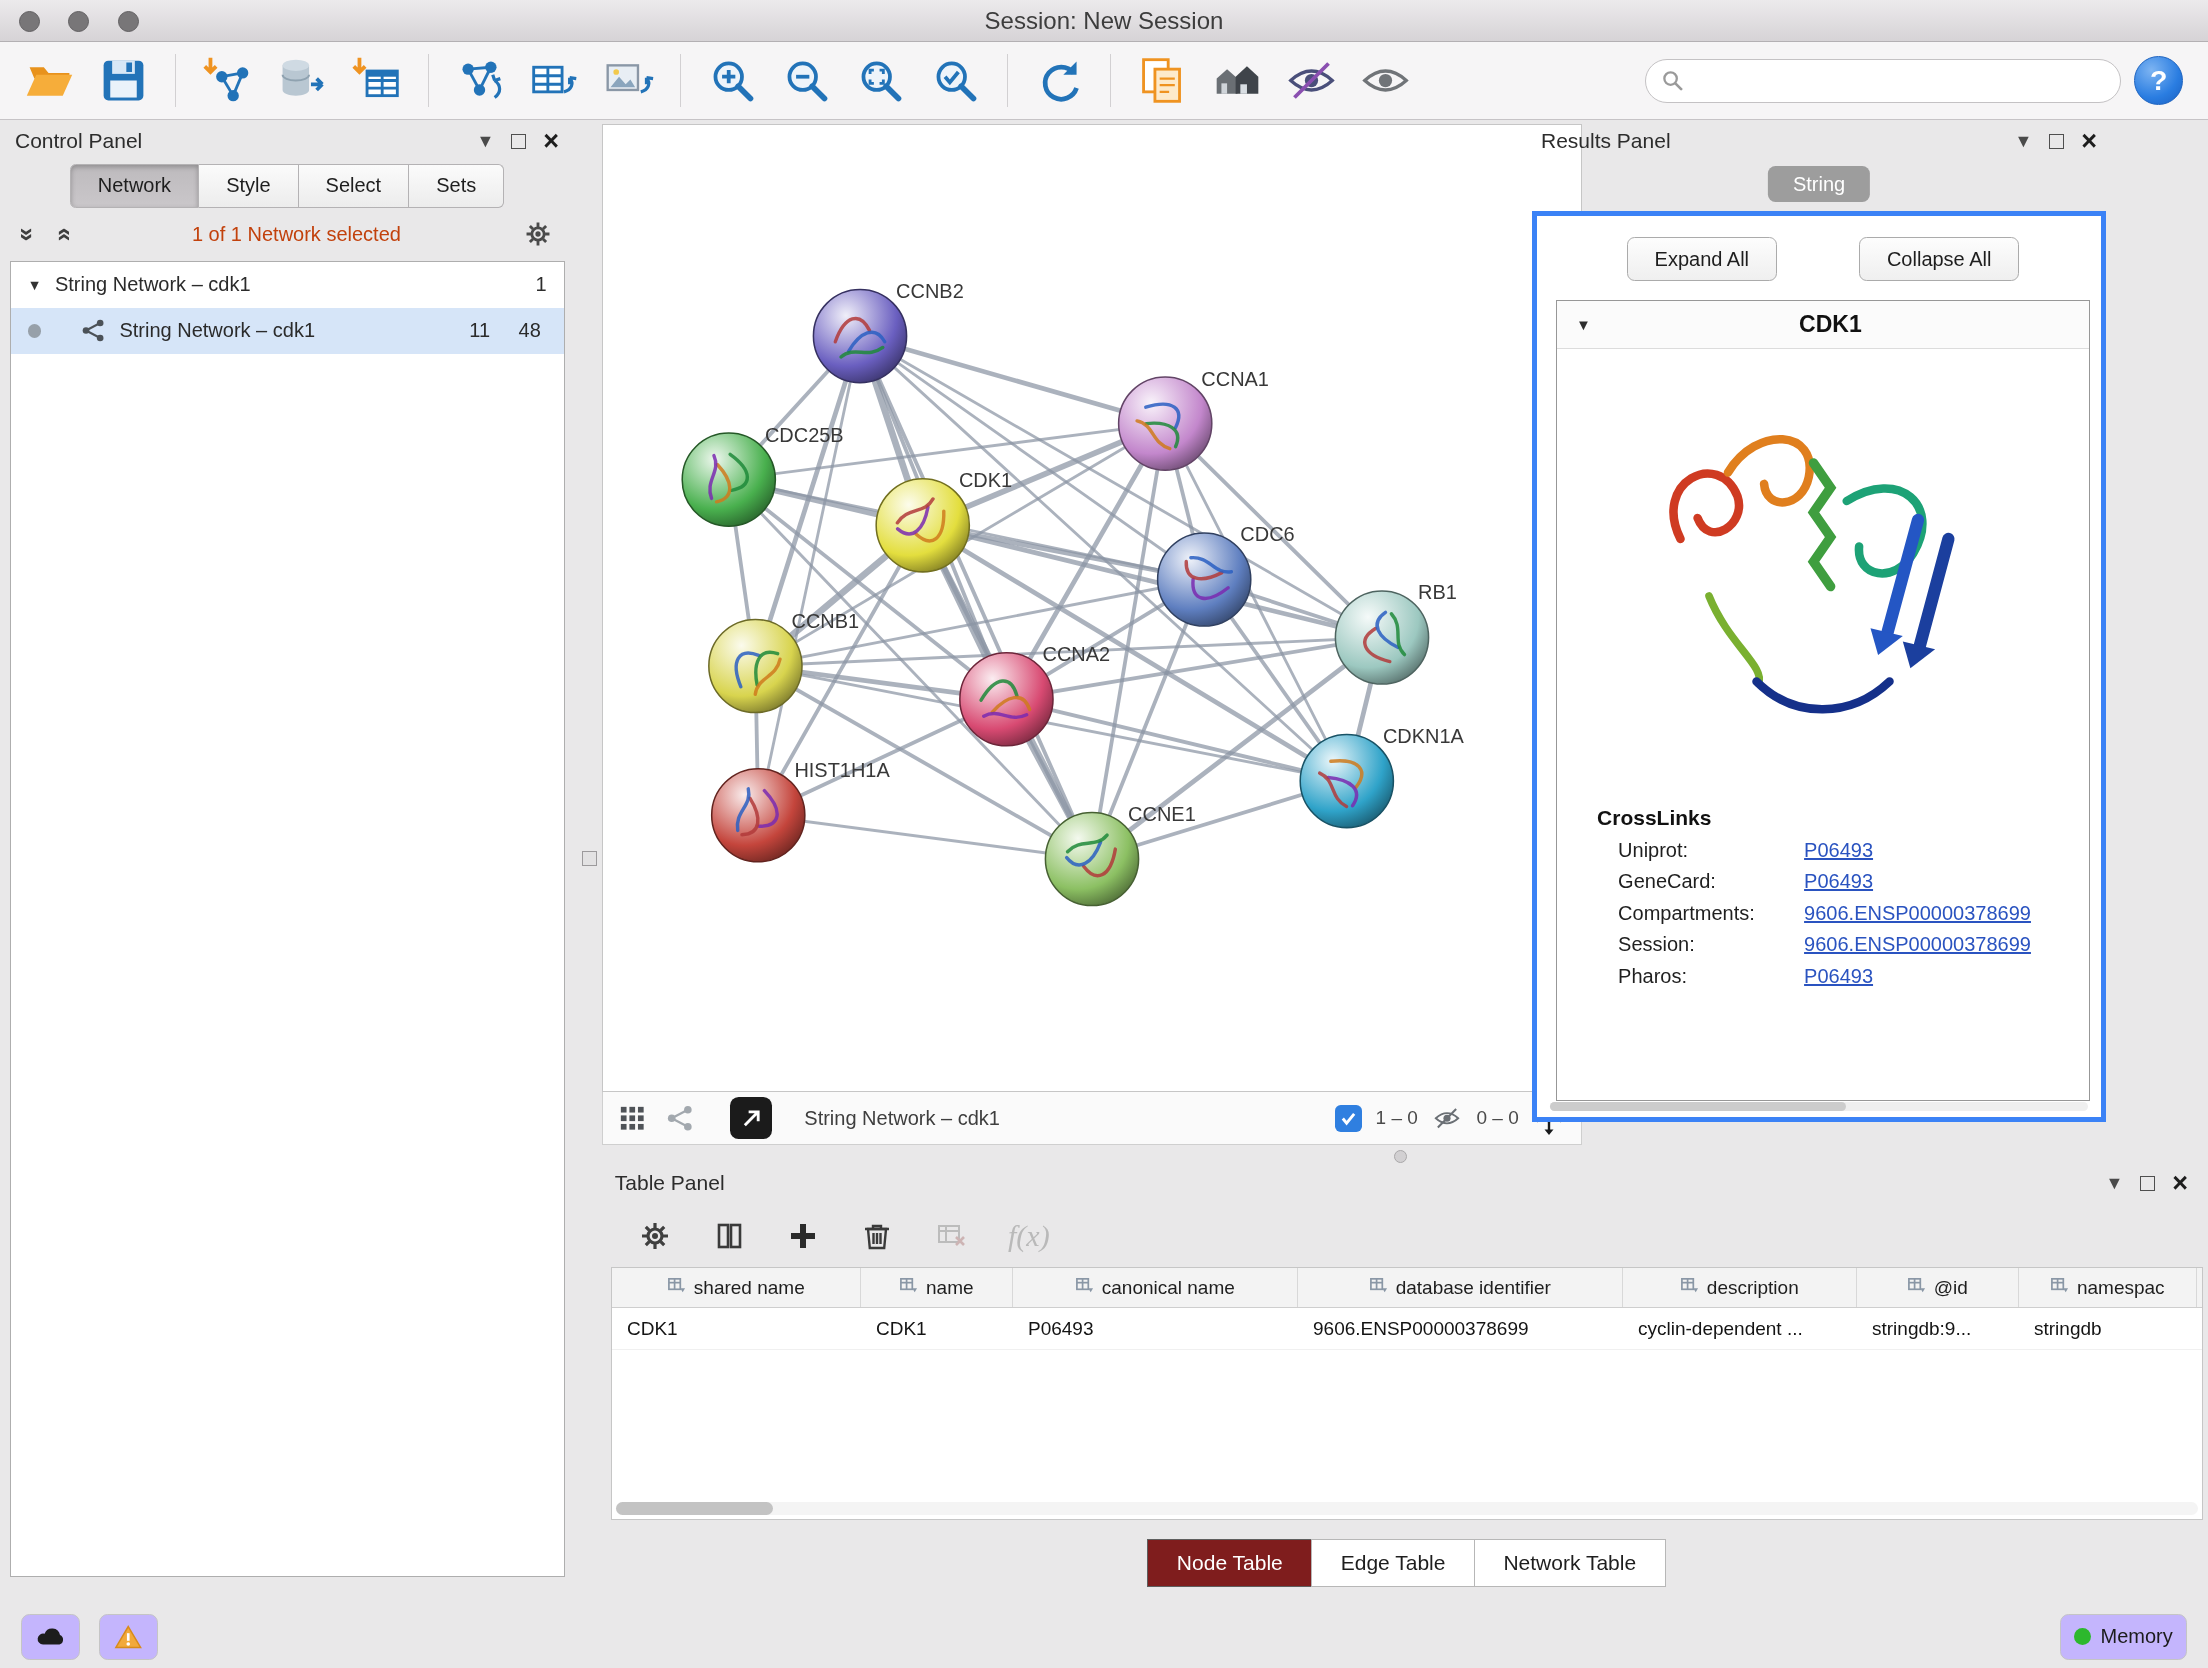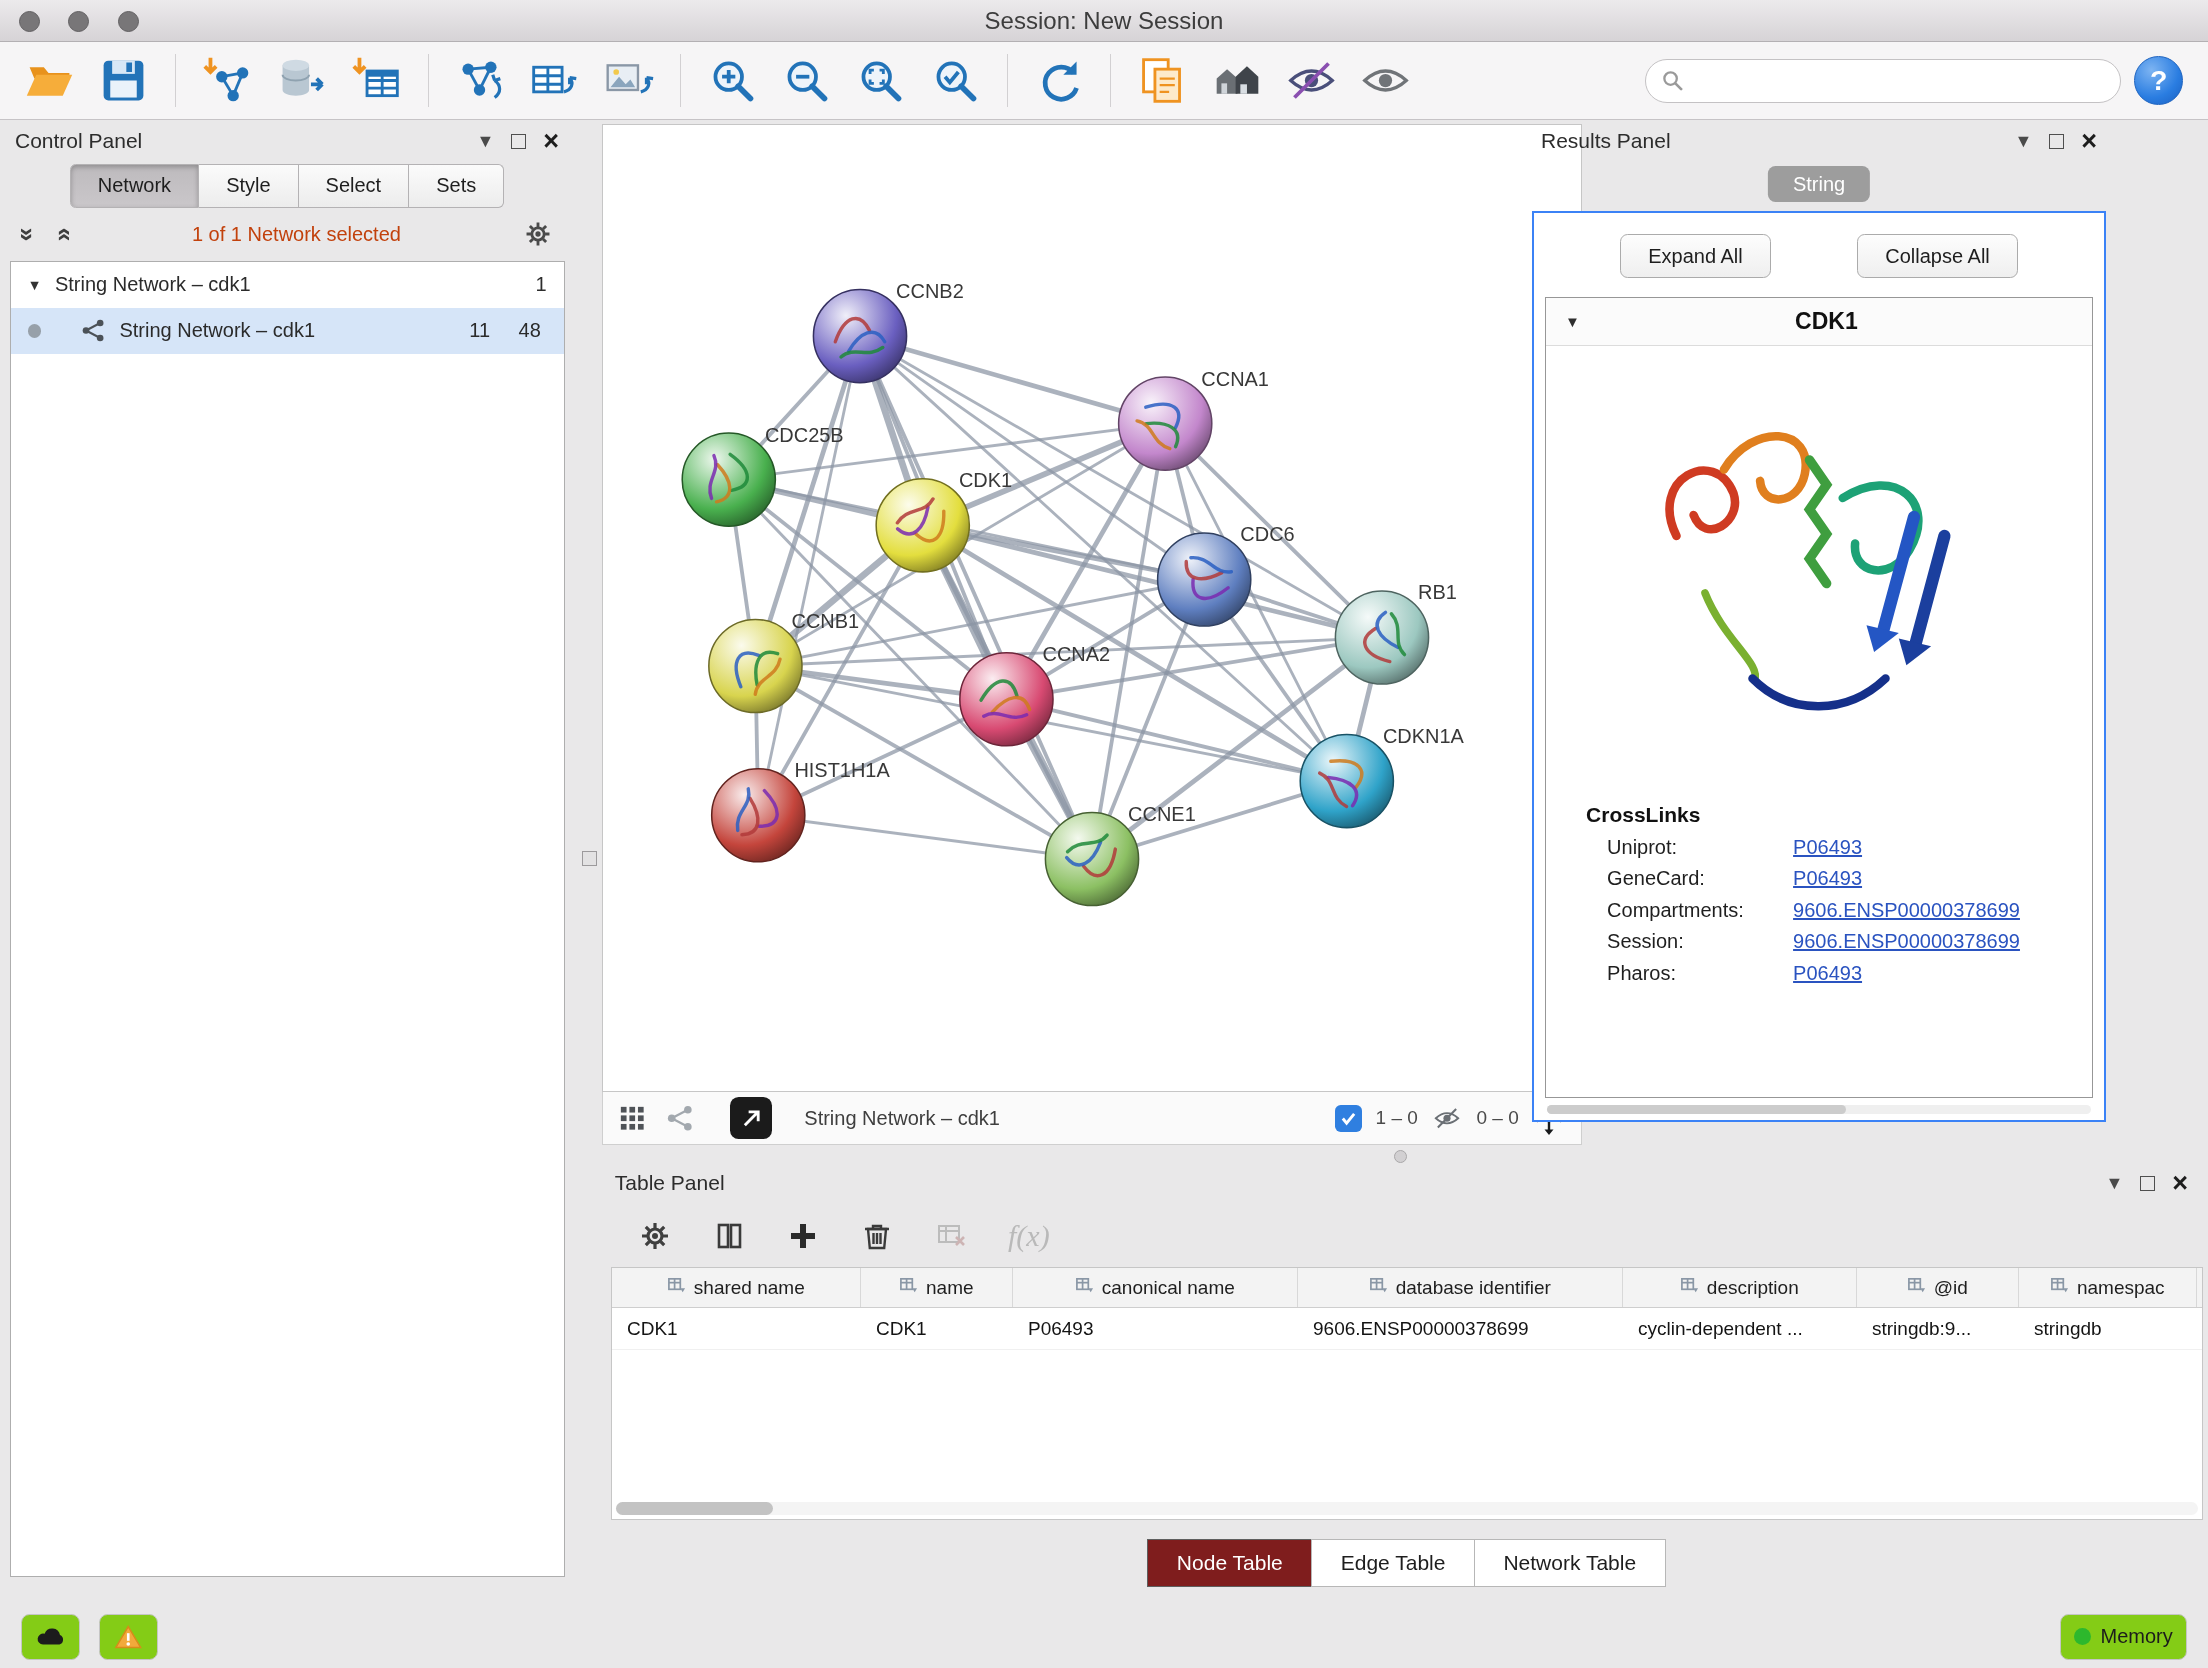--- a/index.html
+++ b/index.html
@@ -65,21 +65,21 @@
   .checkbox { width:27px; height:27px; background:#2f7fe0; border-radius:5.7px; display:flex; align-items:center; justify-content:center; }
   .strip-count { font-size:19px; color:#4a4a4a; }
   .grip { position:absolute; width:15px; height:15px; background:#e3e2e3; border:1px solid #9c9a9c; }
   .grip-dot { position:absolute; width:13.3px; height:13.3px; border-radius:50%; background:#d2d0d2; border:1px solid #aaa8aa; }
 
   
   .results-panel { position:absolute; left:1526px; top:120px; width:586px; height:1014px; }
   .string-pill { position:absolute; top:46px; left:50%; transform:translateX(-50%); background:#9d9d9d;
     color:#fff; font-size:20px; padding:6.7px 25px; border-radius:7.6px; }
   .results-outer { position:absolute; left:5.7px; right:5.7px; top:91px; height:911px; background:#fff;
-    border:2px solid #3b82f6; }
+    border:5px solid #3b82f6;padding-left:8px; }
   .ra-buttons { display:flex; justify-content:space-evenly; padding:21px 0 5.7px; }
   .ra-btn { font-size:20px; padding:9.5px 27px; background:linear-gradient(#fdfdfd,#efefef);
     border:1px solid #ababab; border-radius:7.6px; color:#1e1e1e; }
   .results-content { margin:13.3px 11.4px 0; border:1px solid #979797; height:801px; overflow:hidden; background:#fff; }
   .rc-header { height:48px; display:flex; align-items:center; background:#fbfbfb; border-bottom:1px solid #dcdcdc; padding:0 19px; }
   .rc-tri { font-size:15px; color:#2e2e2e; }
   .rc-name { flex:1; text-align:center; font-size:23px; font-weight:bold; color:#111; }
   .rc-desc { padding:11.4px 0 0 21px; font-size:20px; color:#1f1f1f; }
   .protein-wrap { height:457px; display:flex; align-items:center; justify-content:center; }
   .xl-title { padding-left:40px; font-size:21px; font-weight:bold; color:#111; }
@@ -101,21 +101,21 @@
   .td { display:flex; align-items:center; padding-left:15px; font-size:19px; color:#141414;
     overflow:hidden; white-space:nowrap; }
   .tbl-hscroll { position:absolute; left:3.8px; right:3.8px; bottom:3.8px; height:13.3px; background:#f4f4f4; border-radius:6.7px; }
   .tbl-hscroll .thumb { width:157px; height:13.3px; background:#c3c3c3; border-radius:6.7px; }
   .bottom-tabs { display:flex; justify-content:center; margin-top:19px; }
   .bt-tab { height:48px; padding:0 28.5px; font-size:21px; background:#fff; border:1px solid #b7b7b7; margin-left:-1px; color:#1e1e1e; }
   .bt-tab.active { background:#7f1d1d; color:#fff; border-color:#5e5e5e; }
 
   
   .status-bar { position:absolute; left:0; right:0; bottom:0; height:63px; display:flex; align-items:center; padding:0 21px; gap:19px; }
-  .sb-btn { height:46px; min-width:59px; background:#84cc16; border:1px solid #c5c5c5; border-radius:8.6px;
+  .sb-btn { height:46px; min-width:59px; background:#c4b5fd; border:1px solid #c5c5c5; border-radius:8.6px;
     display:flex; align-items:center; justify-content:center; gap:9.5px; padding:0 13.3px; }
   .mem-dot { width:17px; height:17px; border-radius:50%; background:#2db82d; }
   .mem-label { font-size:20px; color:#1c1c1c; }
 </style>
 </head>
 <body>
 
 <div class="app">
 
   <div class="titlebar">

